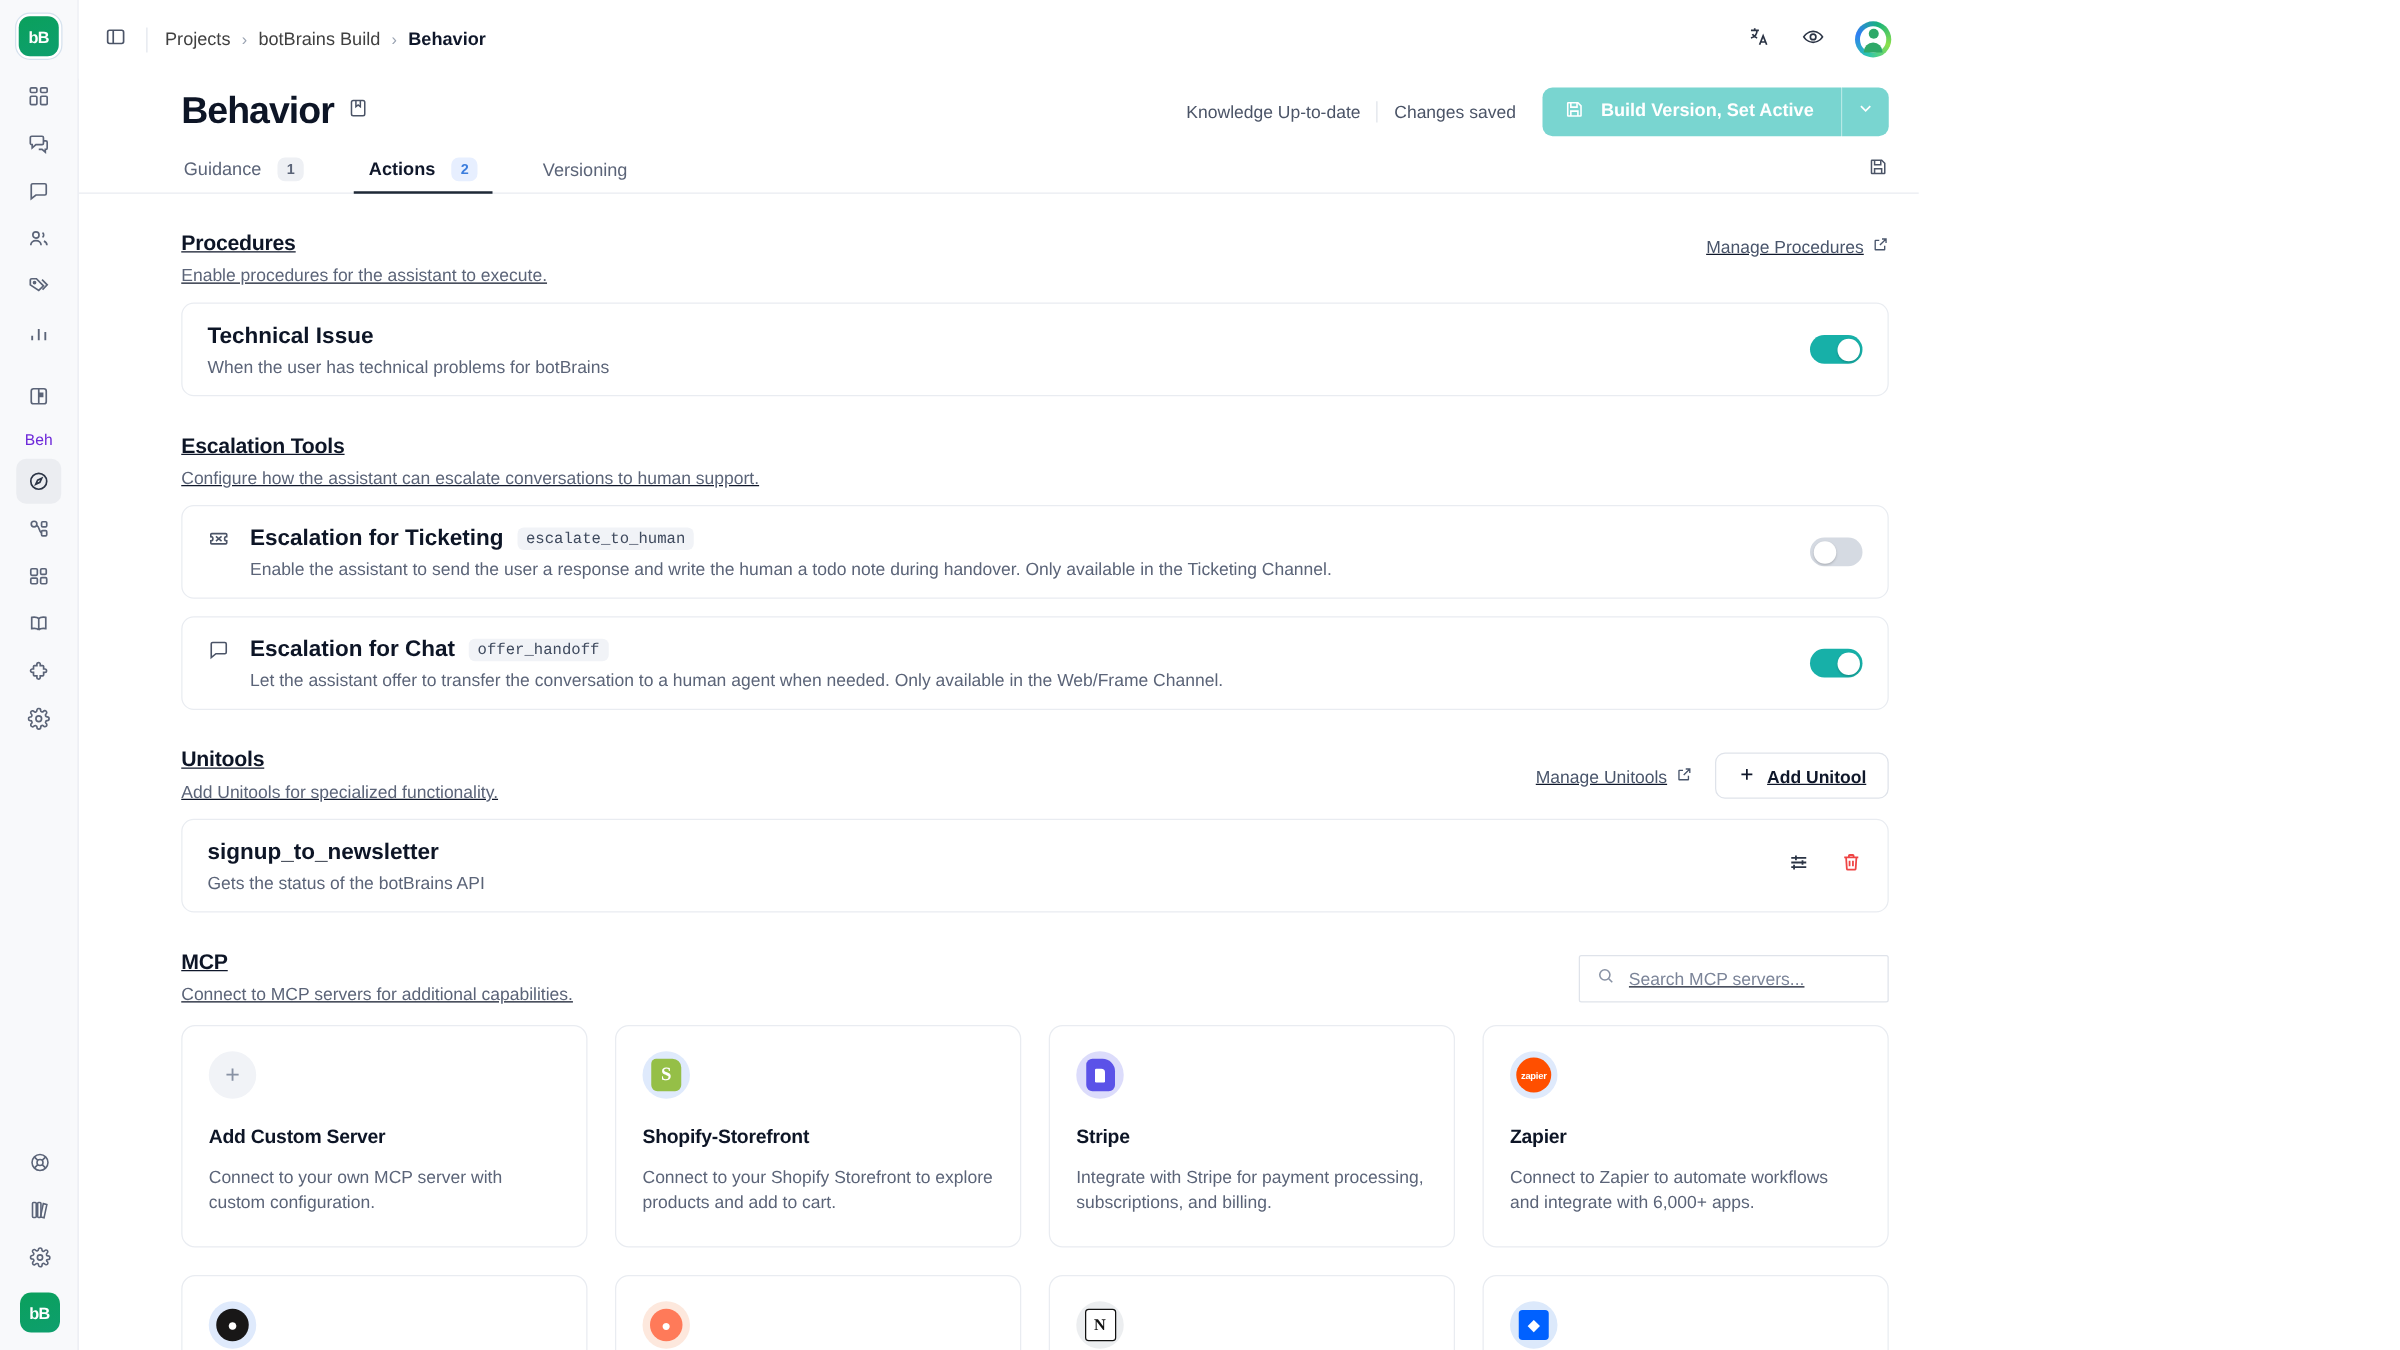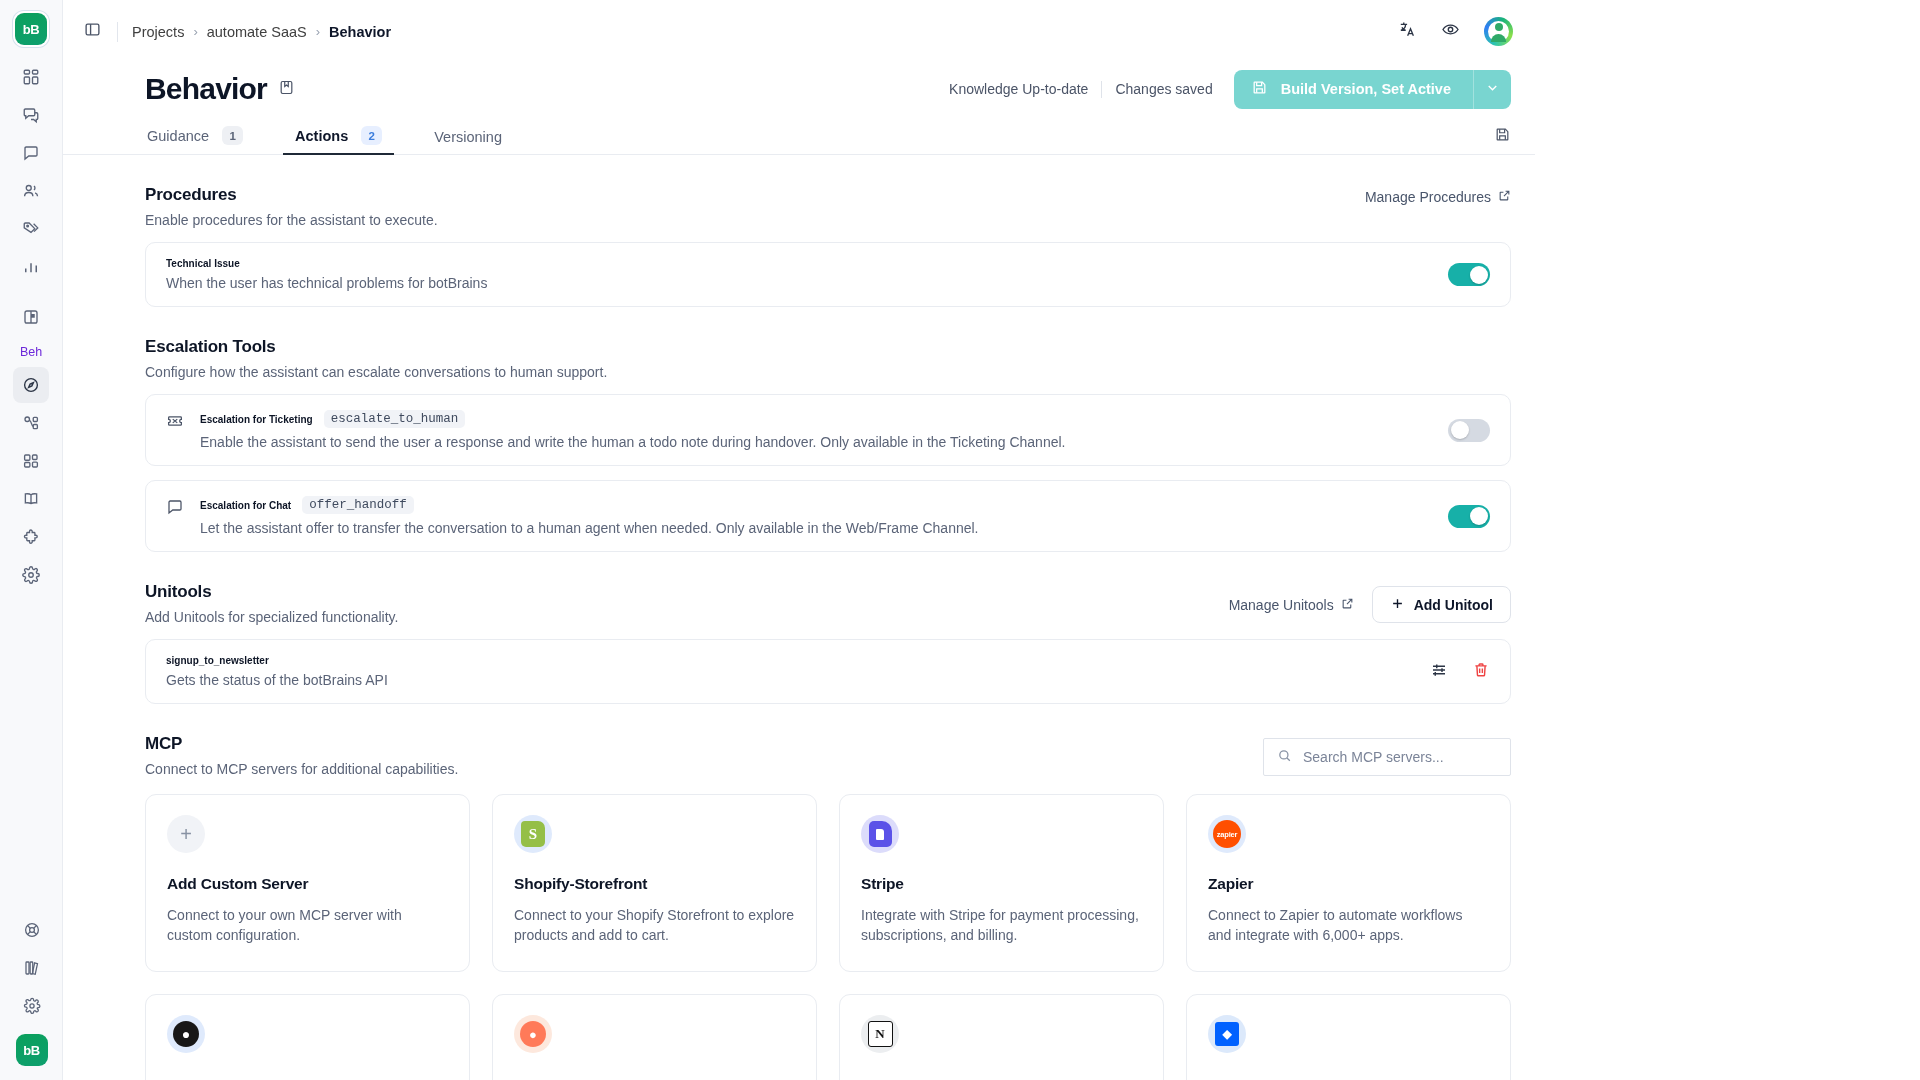--- a/index.html
+++ b/index.html
@@ -134,21 +134,21 @@
     color: #5b6478; font-size: 11.5px; font-weight: 600;
     display: flex; align-items: center; justify-content: center; padding: 0 6px;
   }
   .tab.active .tab-badge { background: #e7efff; color: #3b7ddd; }
   .tabs-right { margin-left: auto; padding-bottom: 7px; color: #4b5467; cursor: pointer; }
   .tabs-right svg { width: 17px; height: 17px; }
 
   
   .content { flex: 1; overflow: hidden; padding: 0 24px 0 82px; }
   .section { margin-top: 30px; }
-  .section-head { display: flex; align-items: flex-start; }
+  .section-head { display: flex; align-items: flex-start; text-decoration: underline; }
   .section-title { font-size: 17px; font-weight: 700; color: #0d1526; letter-spacing: -0.2px; }
   .section-sub { font-size: 14px; color: #5b6478; margin-top: 7px; }
   .section-actions { margin-left: auto; display: flex; align-items: center; gap: 18px; padding-top: 4px; }
   .link-ext { display: flex; align-items: center; gap: 7px; font-size: 14px; color: #49556b; cursor: pointer; }
   .link-ext svg { width: 13px; height: 13px; }
   .btn-outline {
     display: flex; align-items: center; gap: 9px; height: 37px; padding: 0 17px;
     border: 1px solid #dfe3ea; border-radius: 8px; font-size: 14px; font-weight: 700;
     color: #0f172a; background: #fff; cursor: pointer;
   }
@@ -156,21 +156,21 @@
 
   .card {
     border: 1px solid #e9ecf1; border-radius: 10px; background: #fff;
     display: flex; align-items: center; padding: 15px 20px; margin-top: 14px;
     min-height: 62px;
   }
   .card-icon { color: #4b5467; width: 22px; display:flex; align-items:center; margin-right: 12px; align-self: flex-start; margin-top: 2px; }
   .card-icon svg { width: 18px; height: 18px; }
   .card-body { flex: 1; min-width: 0; }
   .card-title-line { display: flex; align-items: center; gap: 11px; }
-  .card-title { font-size: 10px; font-weight: 700; color: #0d1526; }
+  .card-title { font-size: 18px; font-weight: 700; color: #0d1526; }
   .code-pill {
     font-family: "Liberation Mono", monospace; font-size: 12.5px; color: #3f4a5e;
     background: #f1f3f7; border-radius: 5px; padding: 2px 7px;
   }
   .card-desc { font-size: 14px; color: #5b6478; margin-top: 6px; }
   .card-right { margin-left: auto; display: flex; align-items: center; gap: 24px; padding-left: 20px; }
 
   .toggle {
     width: 42px; height: 23px; border-radius: 12px; background: #d5dae2;
     position: relative; cursor: pointer; flex: 0 0 42px;
@@ -416,21 +416,21 @@
           <svg viewBox="0 0 24 24" fill="none" stroke="currentColor" stroke-width="1.9">
               <rect x="3" y="4.5" width="18" height="15" rx="2.2"></rect>
               <path d="M9.3 4.5v15"></path>
             </svg>
         </span>
       </div>
       <div class="bc-sep-v"></div>
       <div class="breadcrumb">
         <span class="bc-item">Projects</span>
         <span class="bc-chev">›</span>
-        <span class="bc-item">automate SaaS</span>
+        <span class="bc-item">botBrains Build</span>
         <span class="bc-chev">›</span>
         <span class="bc-item current">Behavior</span>
       </div>
       <div class="top-right">
         <div class="top-icon">
           <span>
             <svg viewBox="0 0 24 24" fill="none" stroke="currentColor" stroke-width="1.7">
                 <path d="M3.5 5.5h8M7.3 3.2v2.3M9.6 5.5c0 3.6-2.6 6.6-6.1 7.6M5 9.3c.9 2 2.6 3.3 4.8 3.9"></path>
                 <path d="M12.2 20l3.6-9 3.6 9M13.6 17.2h4.4"></path>
               </svg>

